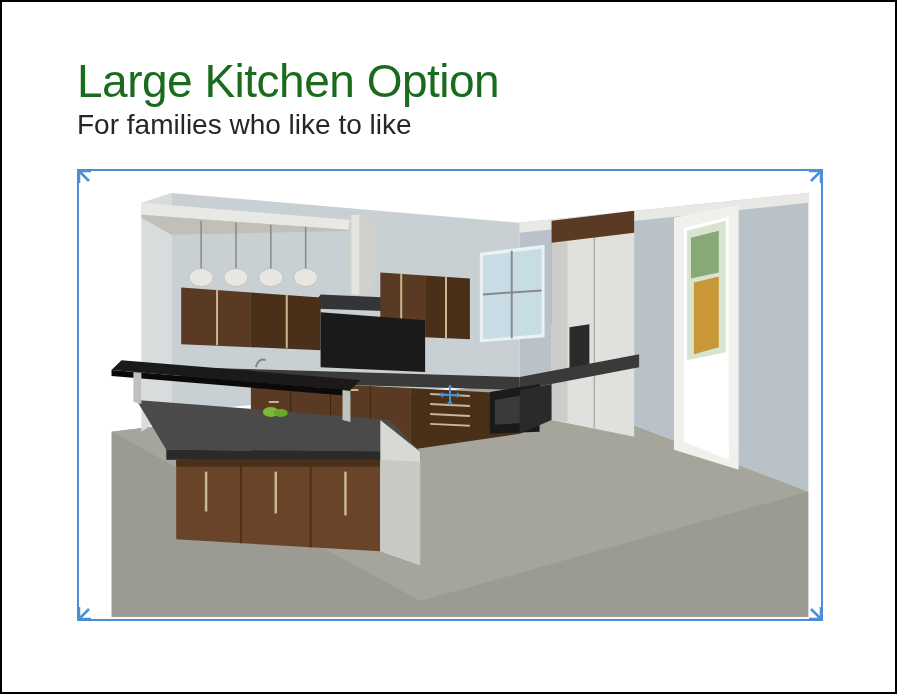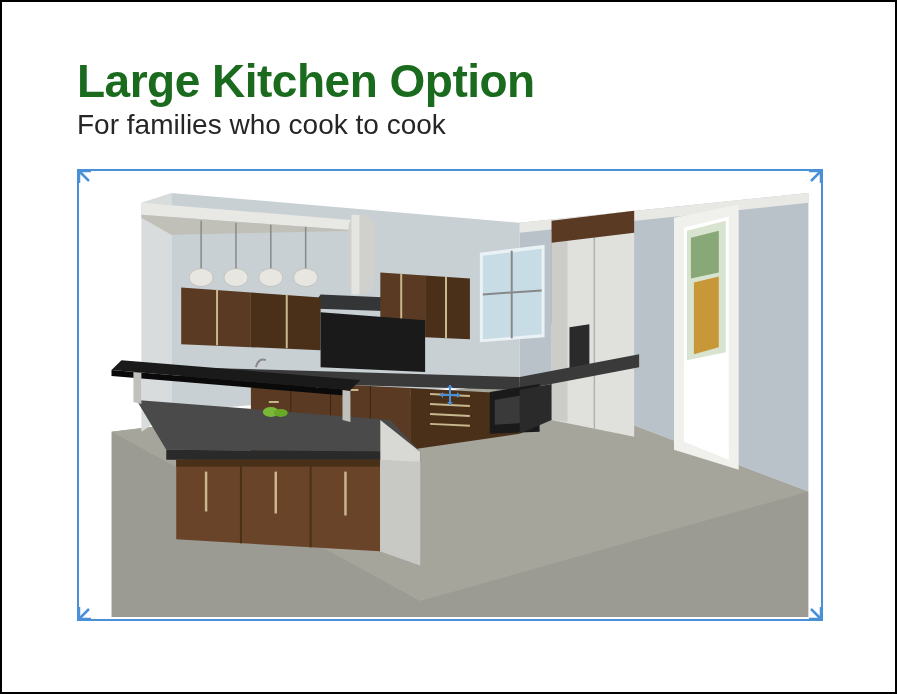--- a/index.html
+++ b/index.html
@@ -7,21 +7,21 @@
     width: 897px;
     height: 694px;
     background: #ffffff;
     border: 2px solid #000;
     font-family: "Segoe UI", Arial, sans-serif;
     padding: 55px 75px 40px 75px;
     position: relative;
   }
   .title {
     font-size: 46px;
-    font-weight: 700;
+    font-weight: 400;
     color: #1a6b1e;
     font-family: "Segoe UI", "Arial Narrow", Arial, sans-serif;
     letter-spacing: -0.5px;
     line-height: 1.05;
     margin-bottom: 4px;
     font-stretch: condensed;
   }
   .subtitle {
     font-size: 28px;
     font-weight: 400;
@@ -60,21 +60,21 @@
     right: 2px;
     bottom: 2px;
     background: #ffffff;
     overflow: hidden;
   }
 </style>
 </head>
 <body>
 
 <h1 class="title">Large Kitchen Option</h1>
-<div class="subtitle">For families who cook to cook</div>
+<div class="subtitle">For families who like to like</div>
 
 <div class="image-frame">
   <div class="kitchen-render">
     <svg viewBox="0 0 740 446" width="100%" height="100%" preserveAspectRatio="xMidYMid meet">
 
       <polygon points="30,260 440,210 730,320 730,446 30,446" fill="#9b9b93"></polygon>
       <polygon points="30,260 440,210 730,320 340,430" fill="#a5a59c"></polygon>
 
       <polygon points="90,20 440,50 440,210 90,240" fill="#c8d0d4"></polygon>
       <polygon points="440,50 730,20 730,320 440,210" fill="#b8c2c8"></polygon>

